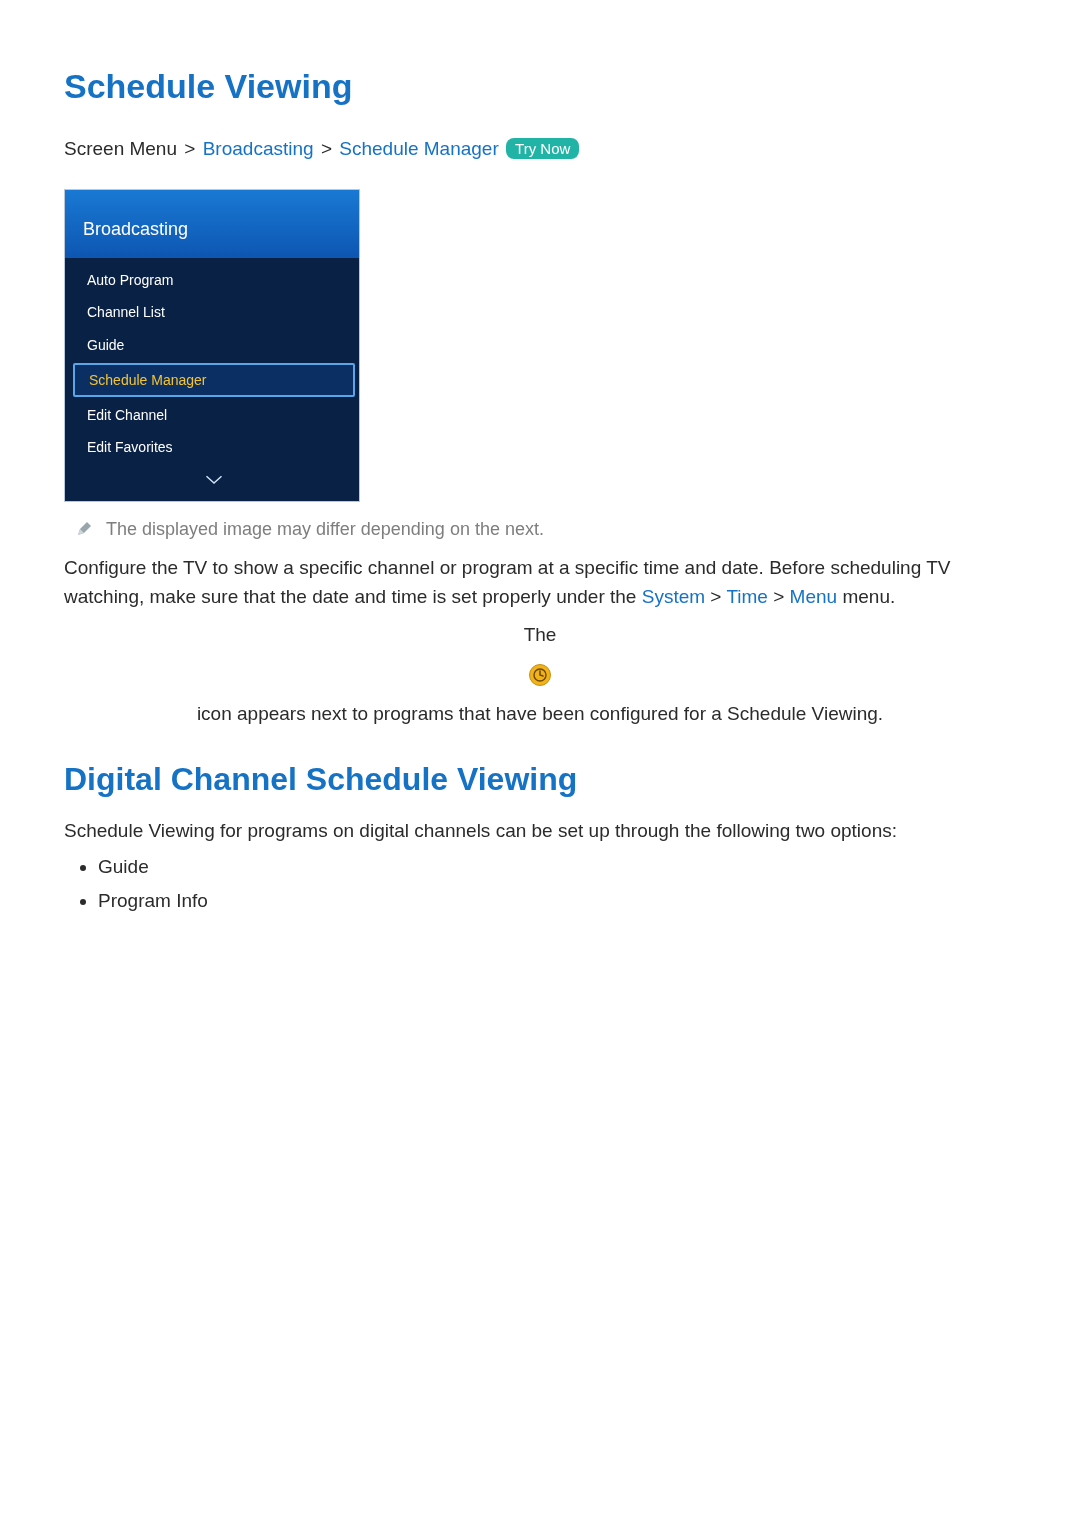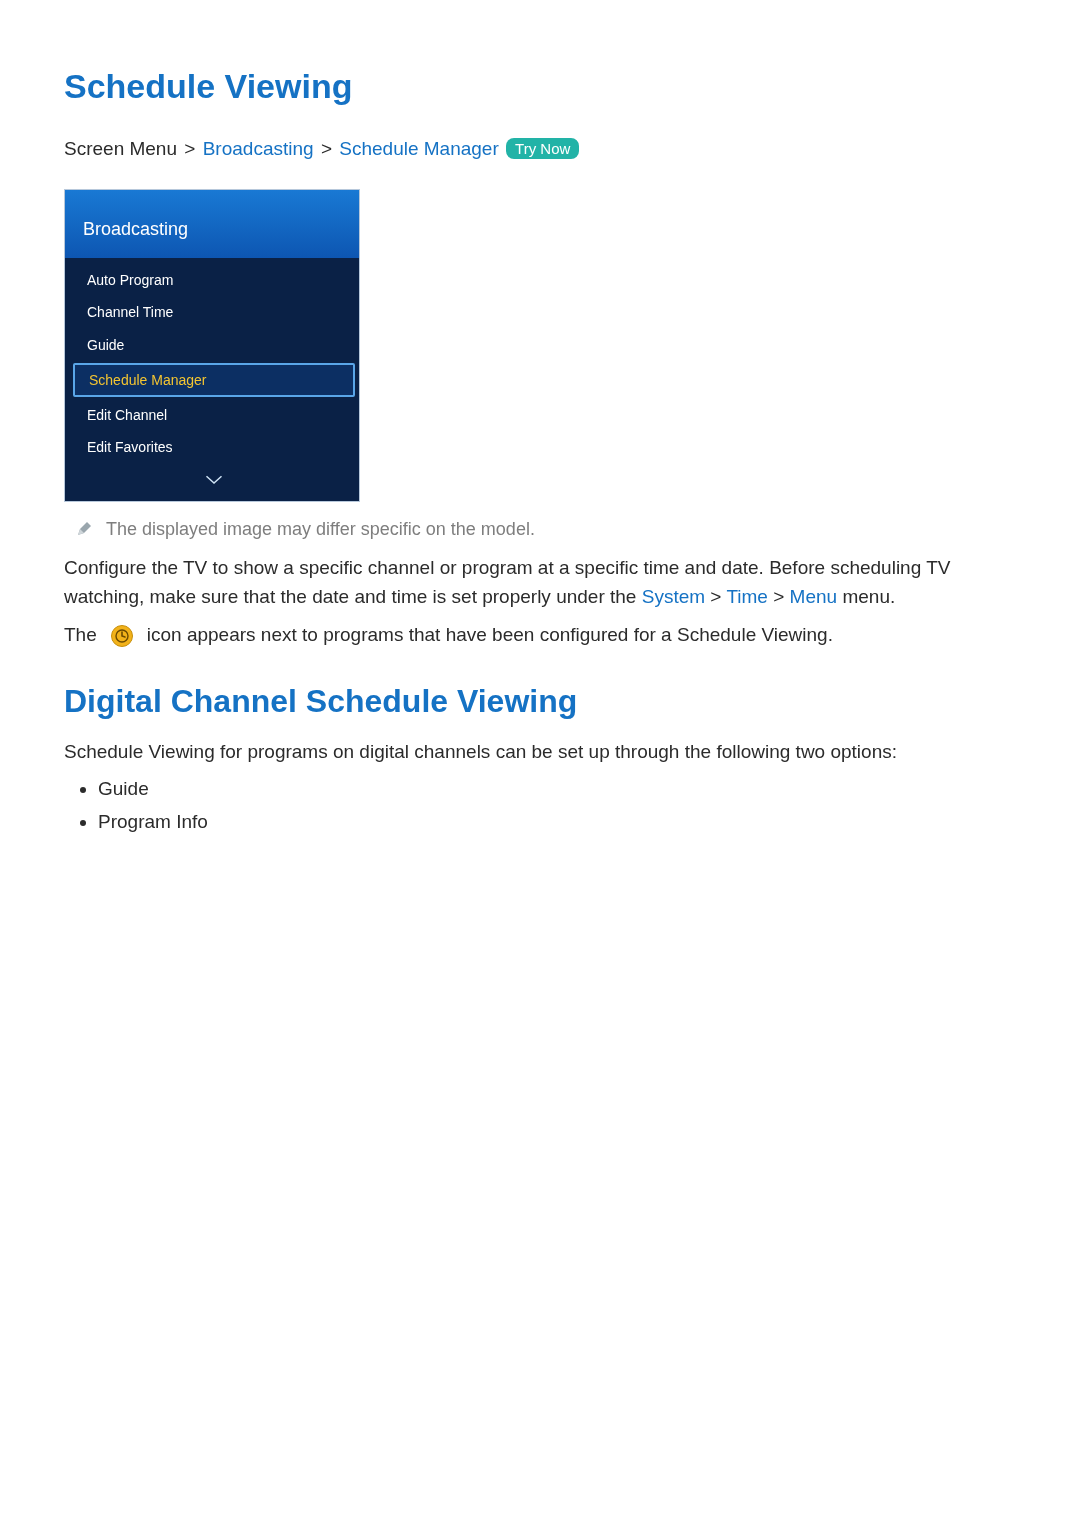--- a/index.html
+++ b/index.html
@@ -83,21 +83,21 @@
     gap: 14px;
     color: #7e7e7e;
     font-size: 18px;
     margin: 8px 0 10px 12px;
   }
   .note-row .pencil { flex: 0 0 auto; margin-top: 2px; }
 
   .para { margin: 8px 0; line-height: 1.5; }
   .link-inline { color: #1572c4; }
 
-  .icon-row { display: flex; align-items: center; flex-wrap: wrap; gap: 14px; margin: 10px 0 28px 0; }
+  .icon-row { display: flex; align-items: center; flex-wrap: wrap; gap: 14px; margin: 10px 0 28px 0; flex-direction: column; }
   .clock-badge {
     display: inline-flex;
     width: 22px; height: 22px;
     border-radius: 50%;
     background: #f2b21a;
     border: 1px solid #c78f0c;
     align-items: center; justify-content: center;
     vertical-align: middle;
   }
   .clock-badge svg { width: 14px; height: 14px; }
@@ -126,21 +126,21 @@
 </div>
 
 <div class="menu-card">
   <div class="menu-header">Broadcasting</div>
   <div class="menu-body">
     <div class="menu-item">
       <span>Auto Program</span>
       <span class="value"></span>
     </div>
     <div class="menu-item">
-      <span>Channel Time</span>
+      <span>Channel List</span>
       <span class="value"></span>
     </div>
     <div class="menu-item">
       <span>Guide</span>
       <span class="value"></span>
     </div>
     <div class="menu-item selected">
       <span>Schedule Manager</span>
       <span class="value"></span>
     </div>
@@ -162,21 +162,21 @@
   </div>
 </div>
 
 <div class="note-row">
   <span class="pencil">
     <svg width="16" height="16" viewBox="0 0 16 16">
         <path d="M2 14 L4 8 L11 1 L15 5 L8 12 Z" fill="#9aa6ad"></path>
         <path d="M2 14 L4 8 L8 12 Z" fill="#cfd6da"></path>
       </svg>
   </span>
-  <span>The displayed image may differ specific on the model.</span>
+  <span>The displayed image may differ depending on the next.</span>
 </div>
 
 <p class="para">
   <span>Configure the TV to show a specific channel or program at a specific time and date. Before scheduling TV watching, make sure that the date and time is set properly under the </span><span class="link-inline">System</span>
   <span>&gt;</span>
   <span class="link-inline">Time</span>
   <span>&gt;</span>
   <span class="link-inline">Menu</span><span> menu.</span>
 </p>
 

